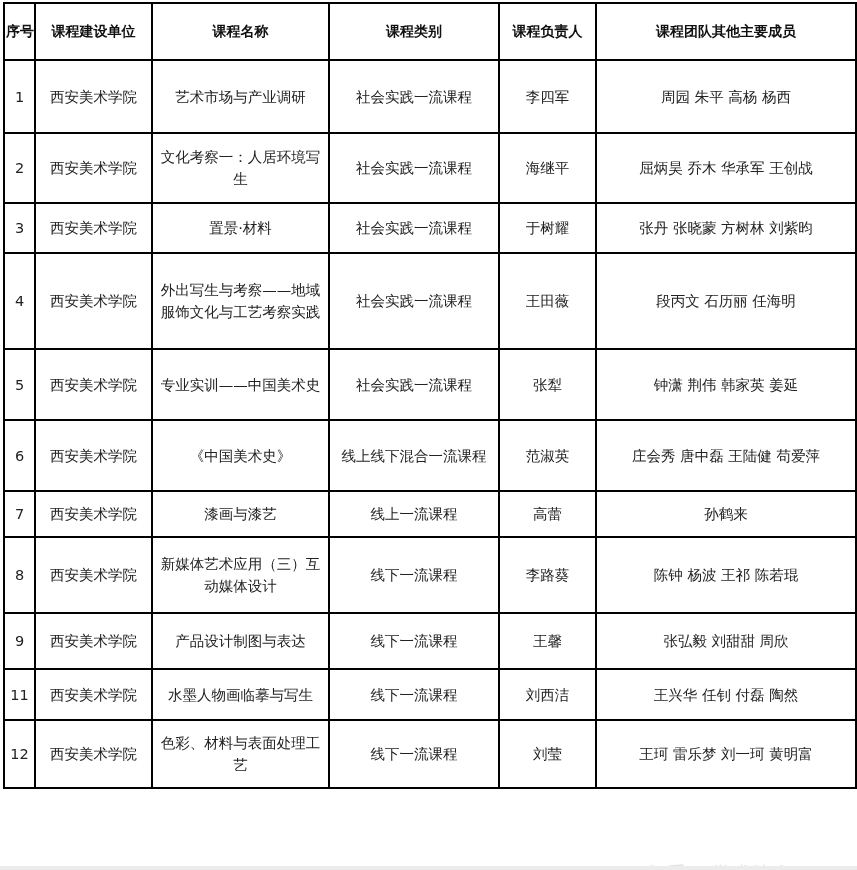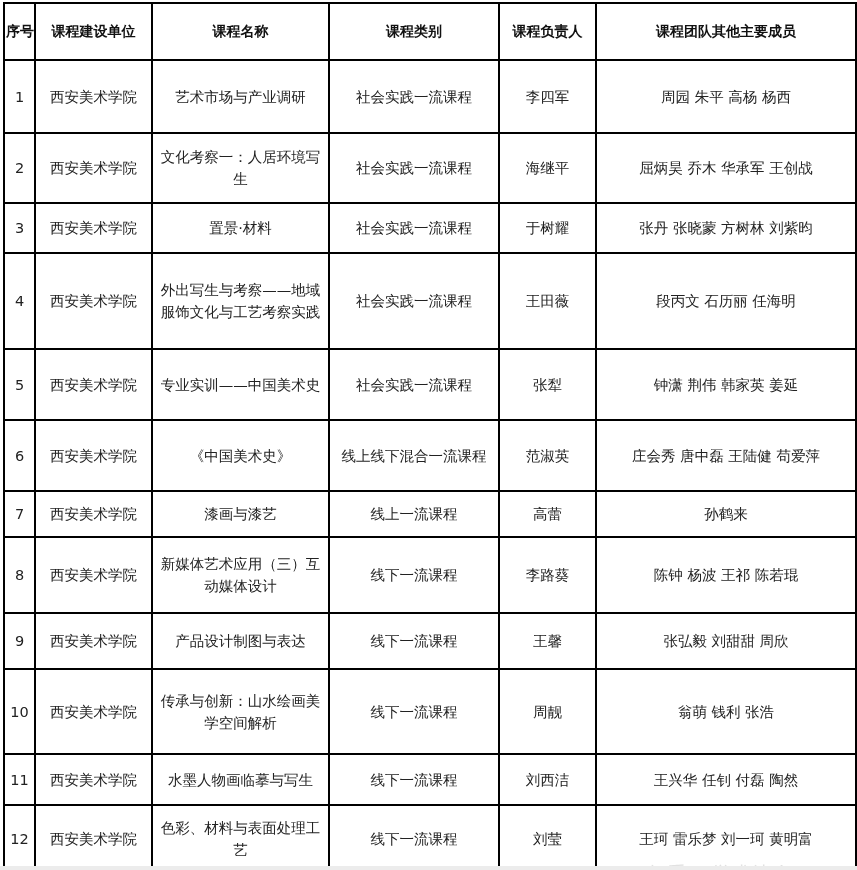--- a/index.html
+++ b/index.html
@@ -172,28 +172,20 @@
         <td>陈钟 杨波 王祁 陈若琨</td>
       </tr>
       <tr style="height:56px">
         <td class="num">9</td>
         <td>西安美术学院</td>
         <td class="name-cell">产品设计制图与表达</td>
         <td>线下一流课程</td>
         <td>王馨</td>
         <td>张弘毅 刘甜甜 周欣</td>
       </tr>
-      <tr style="height:85px">
-        <td class="num">10</td>
-        <td>西安美术学院</td>
-        <td class="name-cell">传承与创新：山水绘画美学空间解析</td>
-        <td>线下一流课程</td>
-        <td>周靓</td>
-        <td>翁萌 钱利 张浩</td>
-      </tr>
       <tr style="height:51px">
         <td class="num">11</td>
         <td>西安美术学院</td>
         <td class="name-cell">水墨人物画临摹与写生</td>
         <td>线下一流课程</td>
         <td>刘西洁</td>
         <td>王兴华 任钊 付磊 陶然</td>
       </tr>
       <tr style="height:68px">
         <td class="num">12</td>

